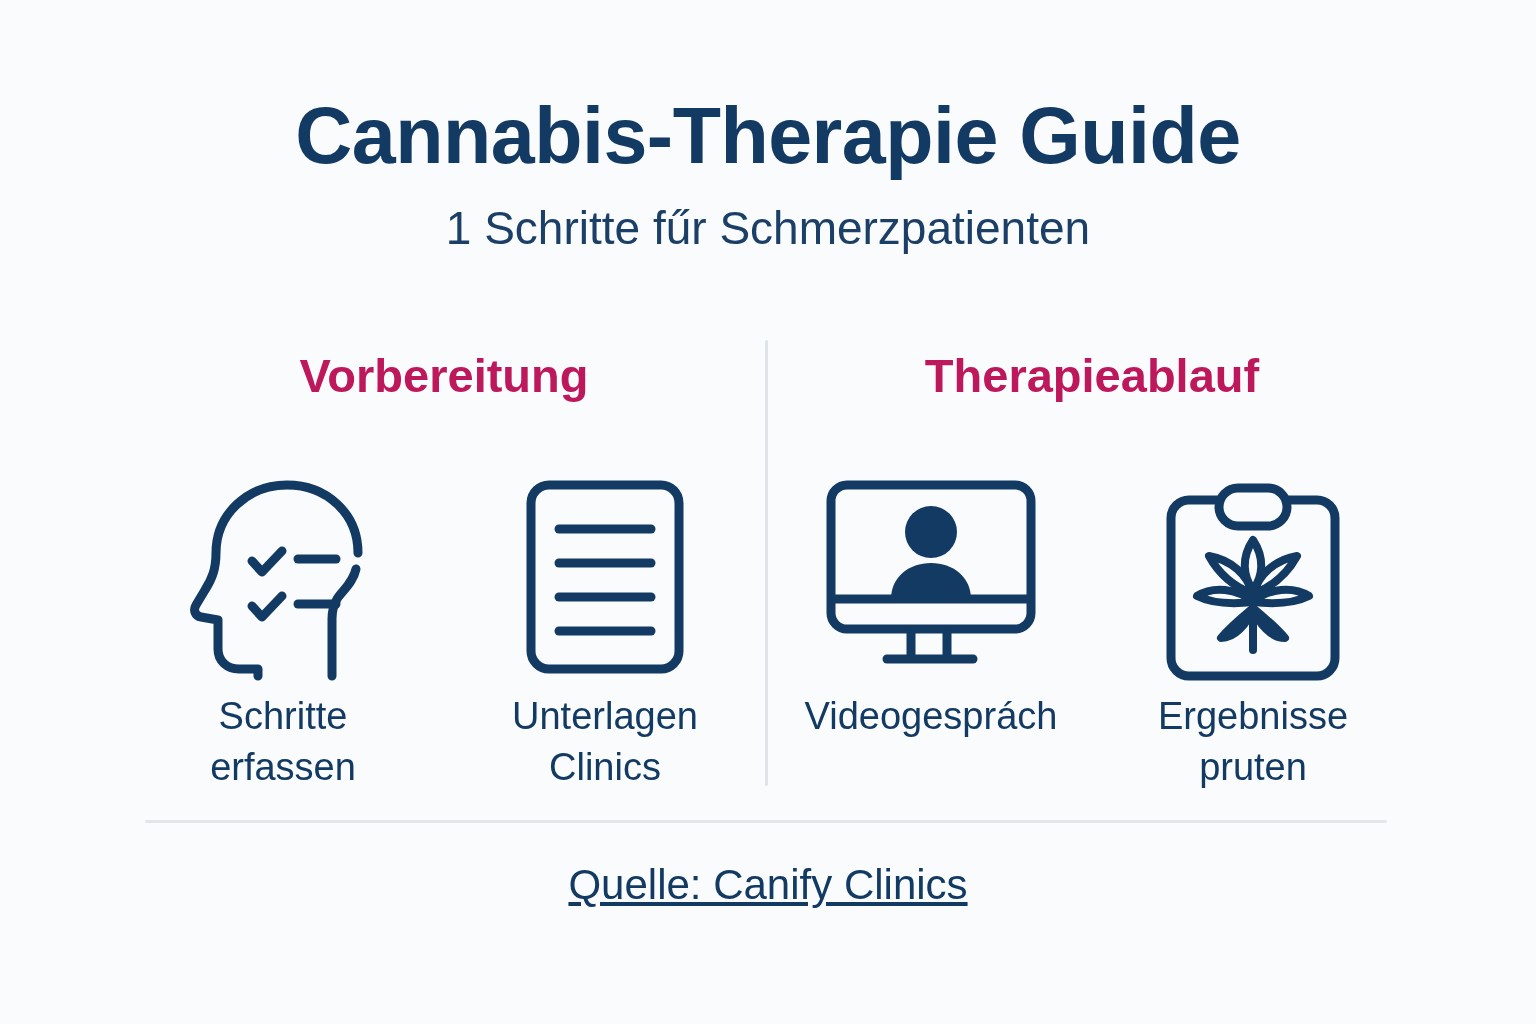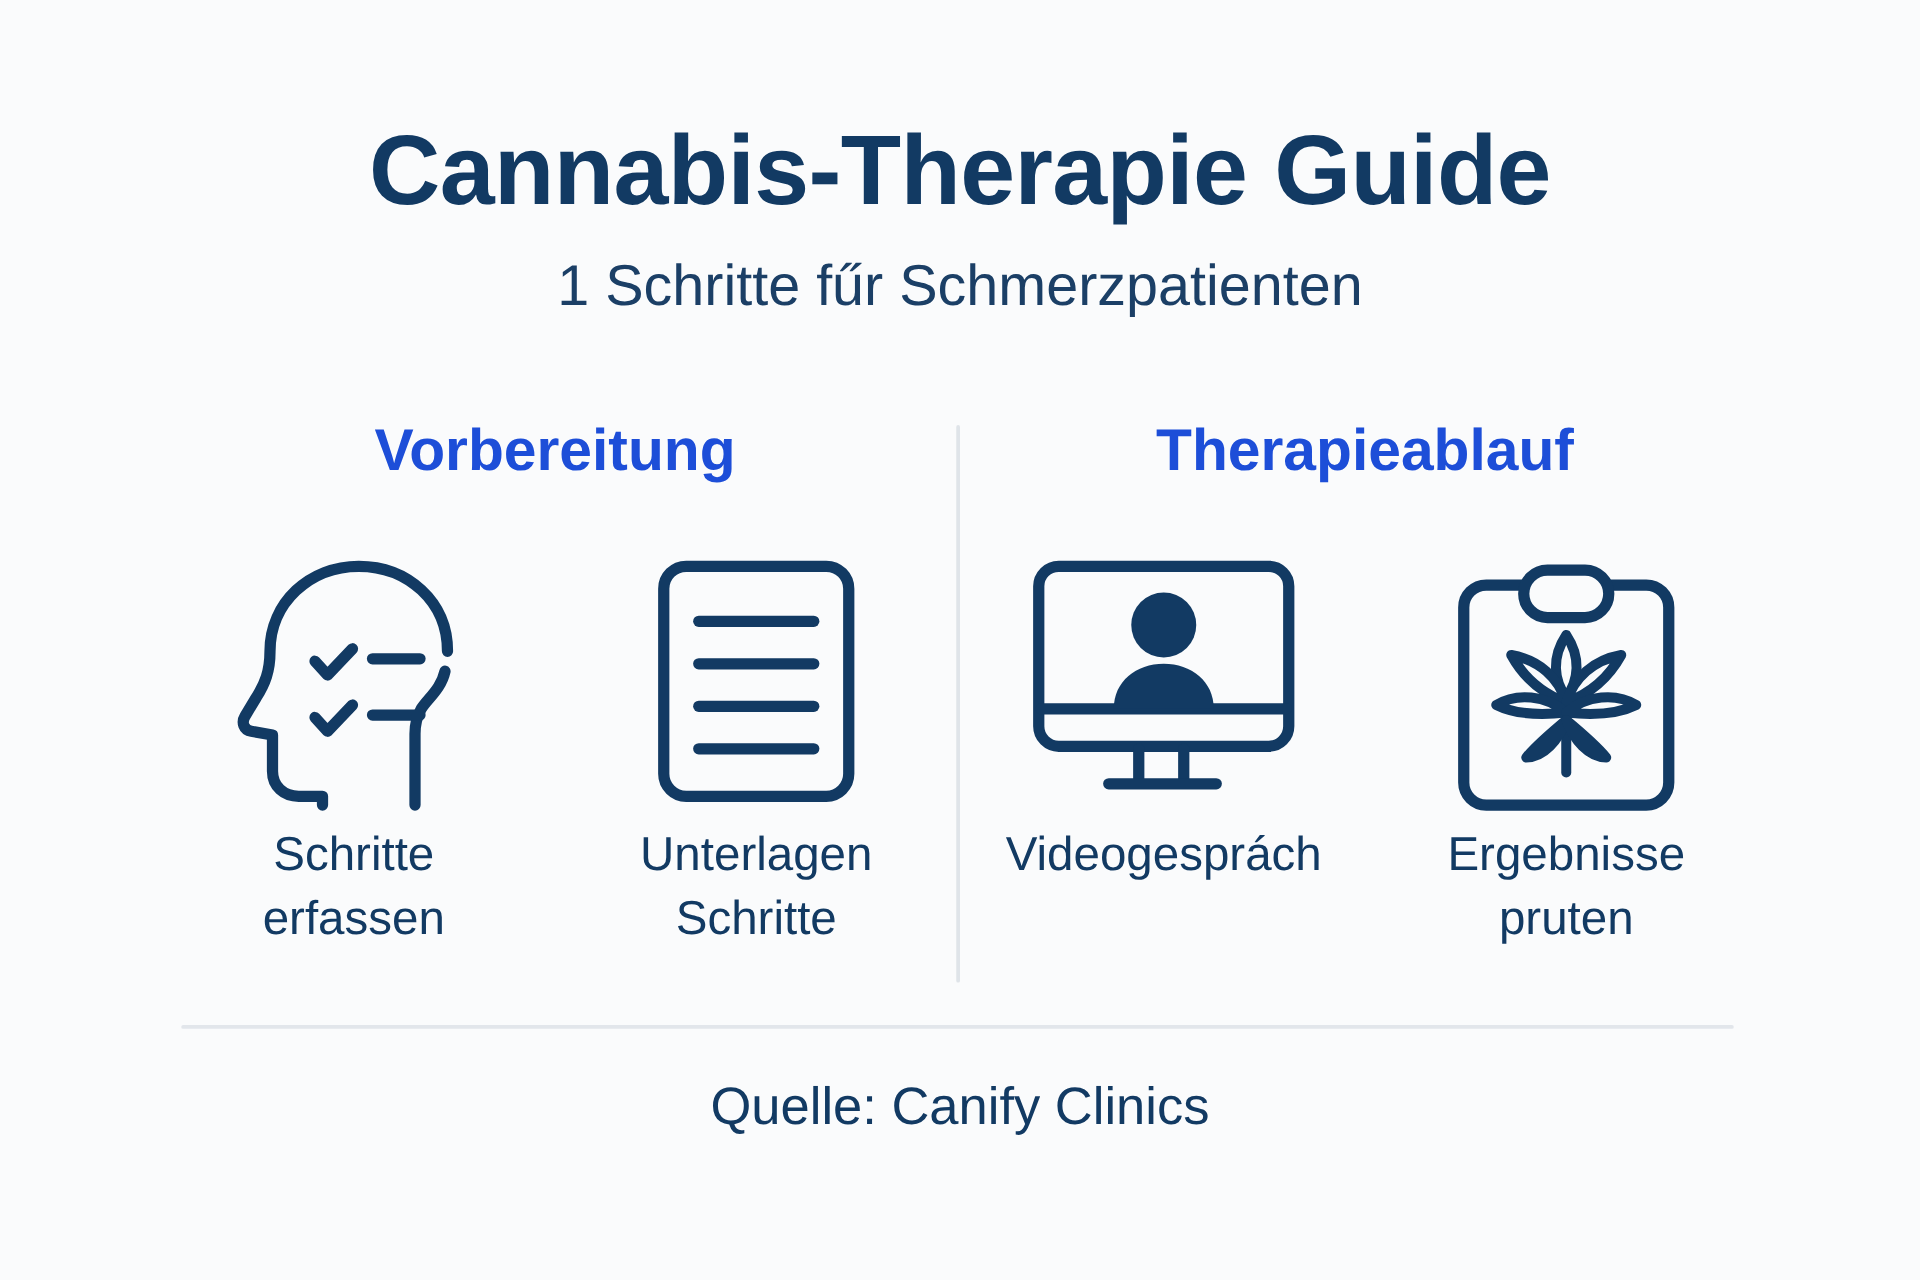--- a/index.html
+++ b/index.html
@@ -60,22 +60,22 @@
   .col {
     flex: 1 1 0;
     display: flex;
     flex-direction: column;
     align-items: center;
   }
   .col-head {
     font-size: 47px;
     font-weight: 700;
     line-height: 1.0;
-    color: #1d4ed8;
-    margin: 0;
+    color: #be185d;
+    margin: 16px;
     white-space: nowrap;
   }
   .items {
     margin-top: 62px;
     display: flex;
     flex-direction: row;
     justify-content: center;
     align-items: flex-start;
     gap: 72px;
     width: 100%;
@@ -126,20 +126,21 @@
     border-radius: 2px;
   }
 
   
   .footer {
     position: absolute;
     top: 864px;
     left: 0;
     width: 1536px;
     text-align: center;
+    text-decoration: underline;
   }
   .footer-text {
     font-size: 42px;
     line-height: 1.0;
     color: #123A63;
     margin: 0;
     white-space: nowrap;
   }
 </style>
 </head>
@@ -190,21 +191,21 @@
 
               <rect x="6" y="6" width="148" height="184" rx="18" ry="18"></rect>
 
               <path d="M34 50 H126"></path>
               <path d="M34 84 H126"></path>
               <path d="M34 118 H126"></path>
               <path d="M34 152 H126"></path>
             </svg>
           </div>
           <div class="item-label">Unterlagen
-Schritte</div>
+Clinics</div>
         </div>
 
       </div>
     </div>
 
     <div class="col">
       <h2 class="col-head">Therapieablauf</h2>
 
       <div class="items">
 

